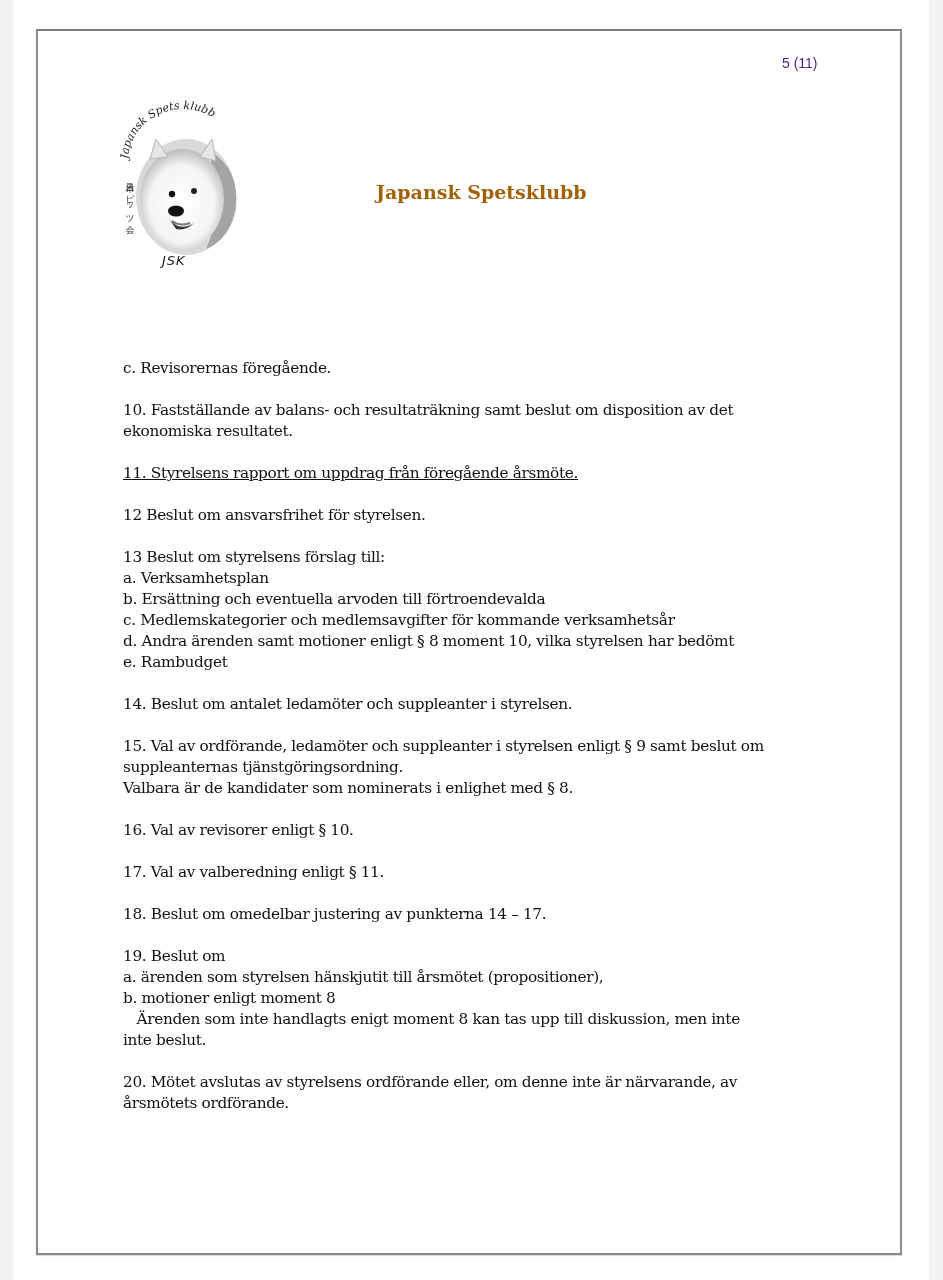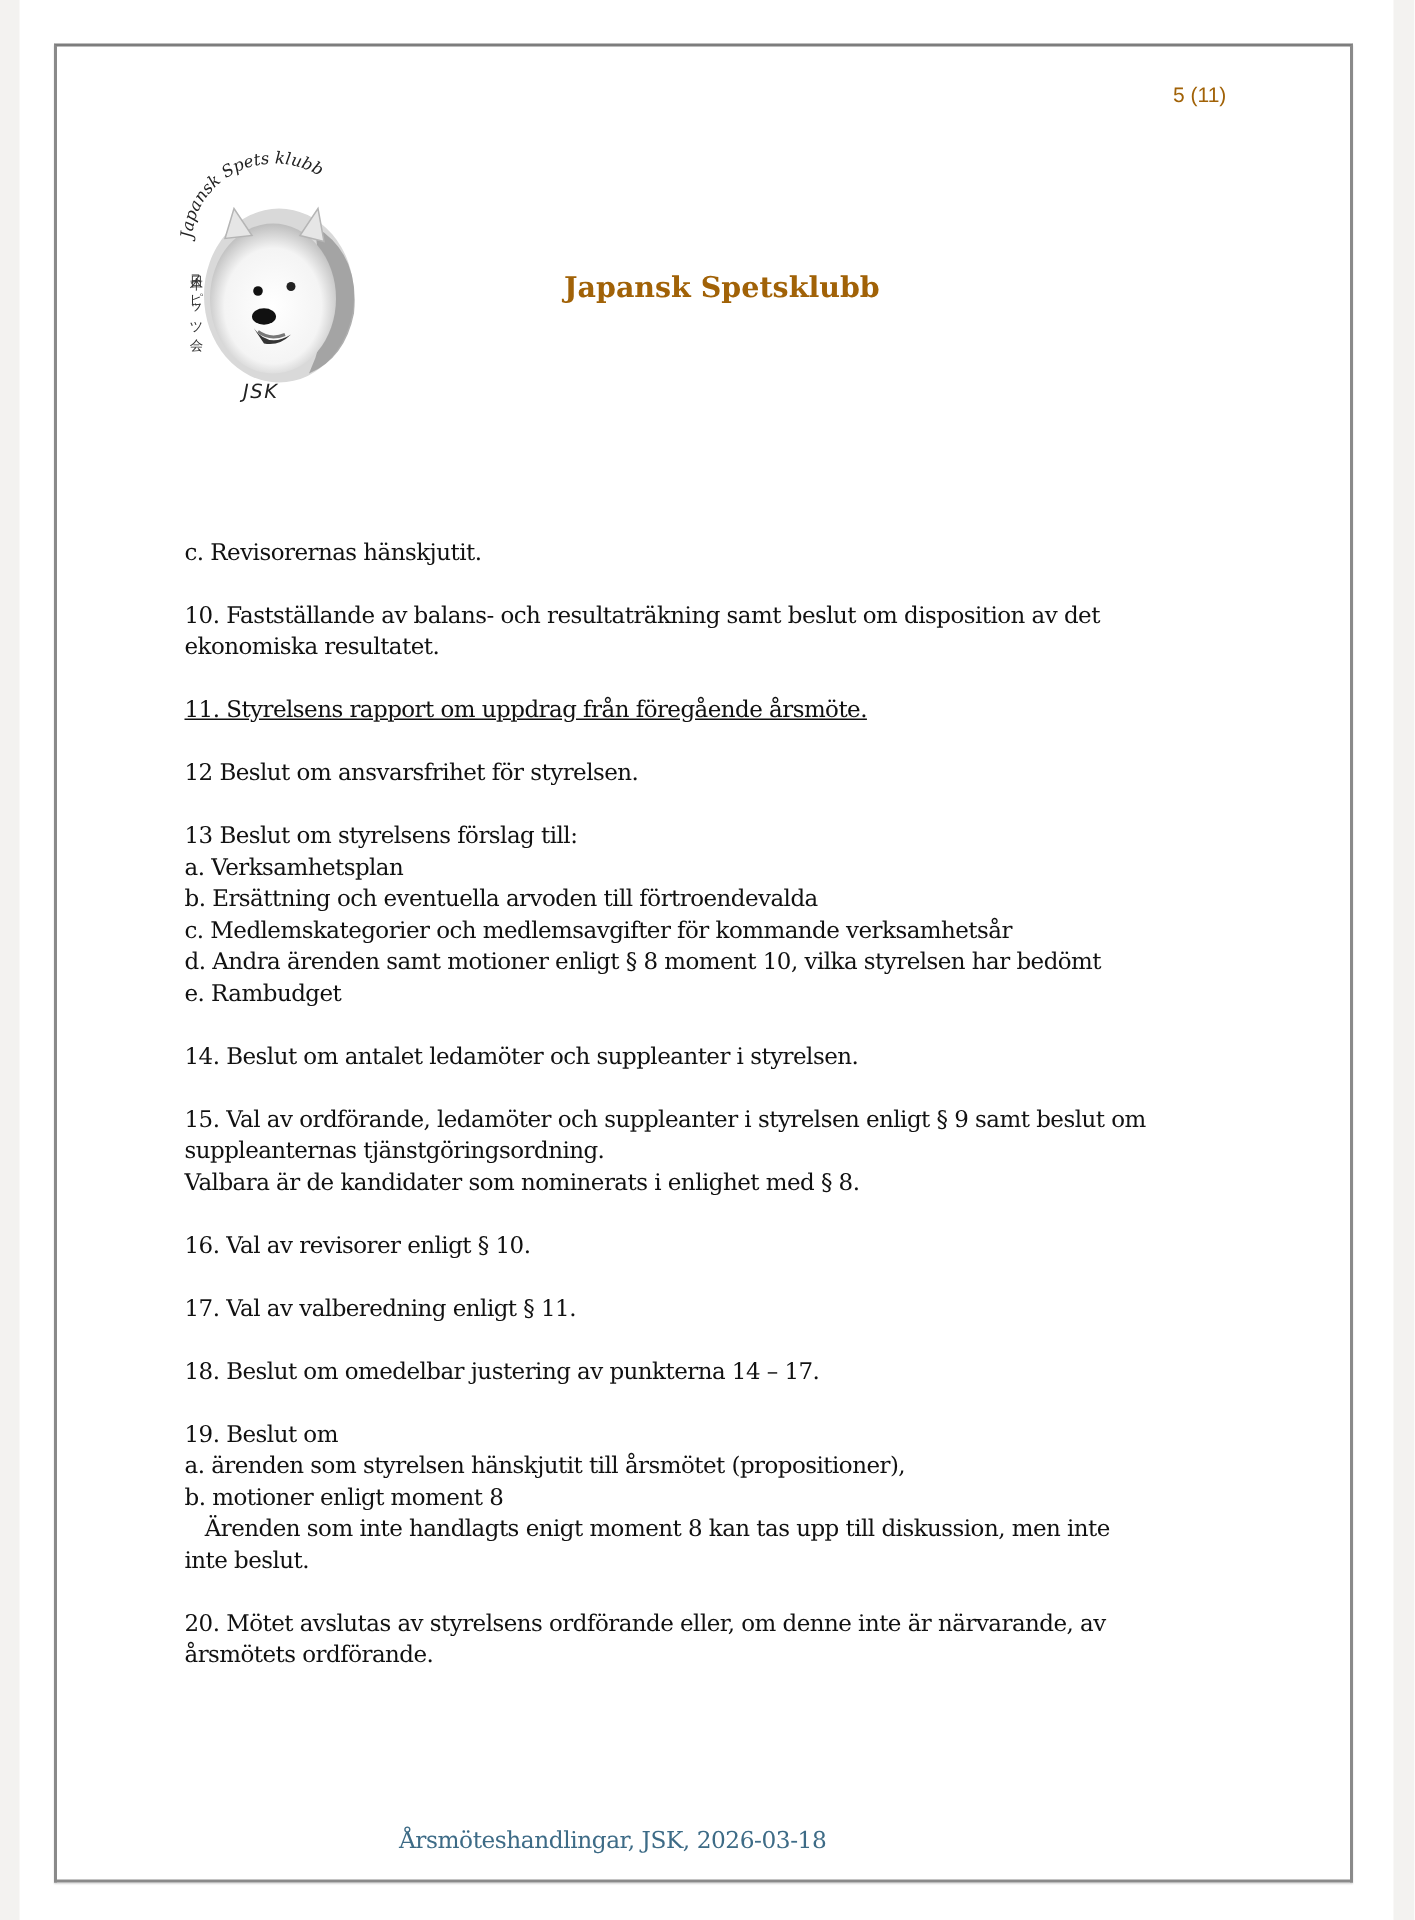--- a/index.html
+++ b/index.html
@@ -10,21 +10,21 @@
   .side-left { position: absolute; left: 0; top: 0; width: 13px; height: 1280px; background: #f3f2f0; }
   .side-right { position: absolute; right: 0; top: 0; width: 14px; height: 1280px; background: #f3f2f0; }
   .page {
     position: absolute; left: 36px; top: 29px; width: 866px; height: 1226px;
     border: 2px solid #8a8a8a; border-top-color: #7d7d7d;
     background: #ffffff; box-sizing: border-box;
     box-shadow: 0 1px 1px rgba(0,0,0,0.15);
   }
   .page-number {
     position: absolute; left: 744px; top: 24px;
-    font-family: "Liberation Sans", sans-serif; font-size: 14px; color: #a16207;
+    font-family: "Liberation Sans", sans-serif; font-size: 14px; color: #4c1d95;
   }
   .logo {
     position: absolute; left: 72px; top: 68px; width: 140px; height: 170px;
   }
   .header-title {
     position: absolute; left: 338px; top: 150px;
     font-family: "DejaVu Serif", serif; font-weight: bold; font-size: 19px; color: #a16207;
   }
   .content {
     position: absolute; left: 85px; top: 327px; width: 720px;
@@ -72,21 +72,21 @@
       <textPath href="#arcPath" startOffset="2">Japansk Spets klubb</textPath>
     </text>
     <text x="20" y="78" font-family="DejaVu Sans, sans-serif" font-size="9" fill="#333" writing-mode="tb">日本スピッツ会</text>
     <text x="52" y="166" font-family="DejaVu Sans, sans-serif" font-size="13" font-style="italic" letter-spacing="1" fill="#222">JSK</text>
   </svg>
 
   <div class="header-title">Japansk Spetsklubb</div>
 
   <div class="content" id="content">
       <div class="para">
-        <span class="line" style="white-space: pre;">c. Revisorernas hänskjutit.</span>
+        <span class="line" style="white-space: pre;">c. Revisorernas föregående.</span>
       </div>
       <div class="para">
         <span class="line" style="white-space: pre;">10. Fastställande av balans- och resultaträkning samt beslut om disposition av det</span>
         <span class="line" style="white-space: pre;">ekonomiska resultatet.</span>
       </div>
       <div class="para">
         <span class="line" style="white-space: pre; text-decoration: underline;">11. Styrelsens rapport om uppdrag från föregående årsmöte.</span>
       </div>
       <div class="para">
         <span class="line" style="white-space: pre;">12 Beslut om ansvarsfrihet för styrelsen.</span>
@@ -122,14 +122,13 @@
         <span class="line" style="white-space: pre;">b. motioner enligt moment 8</span>
         <span class="line" style="white-space: pre;">   Ärenden som inte handlagts enigt moment 8 kan tas upp till diskussion, men inte</span>
         <span class="line" style="white-space: pre;">inte beslut.</span>
       </div>
       <div class="para">
         <span class="line" style="white-space: pre;">20. Mötet avslutas av styrelsens ordförande eller, om denne inte är närvarande, av</span>
         <span class="line" style="white-space: pre;">årsmötets ordförande.</span>
       </div>
     </div>
 
-  <div class="footer">Årsmöteshandlingar, JSK, 2026-03-18</div>
 </div>
 
 </body></html>

